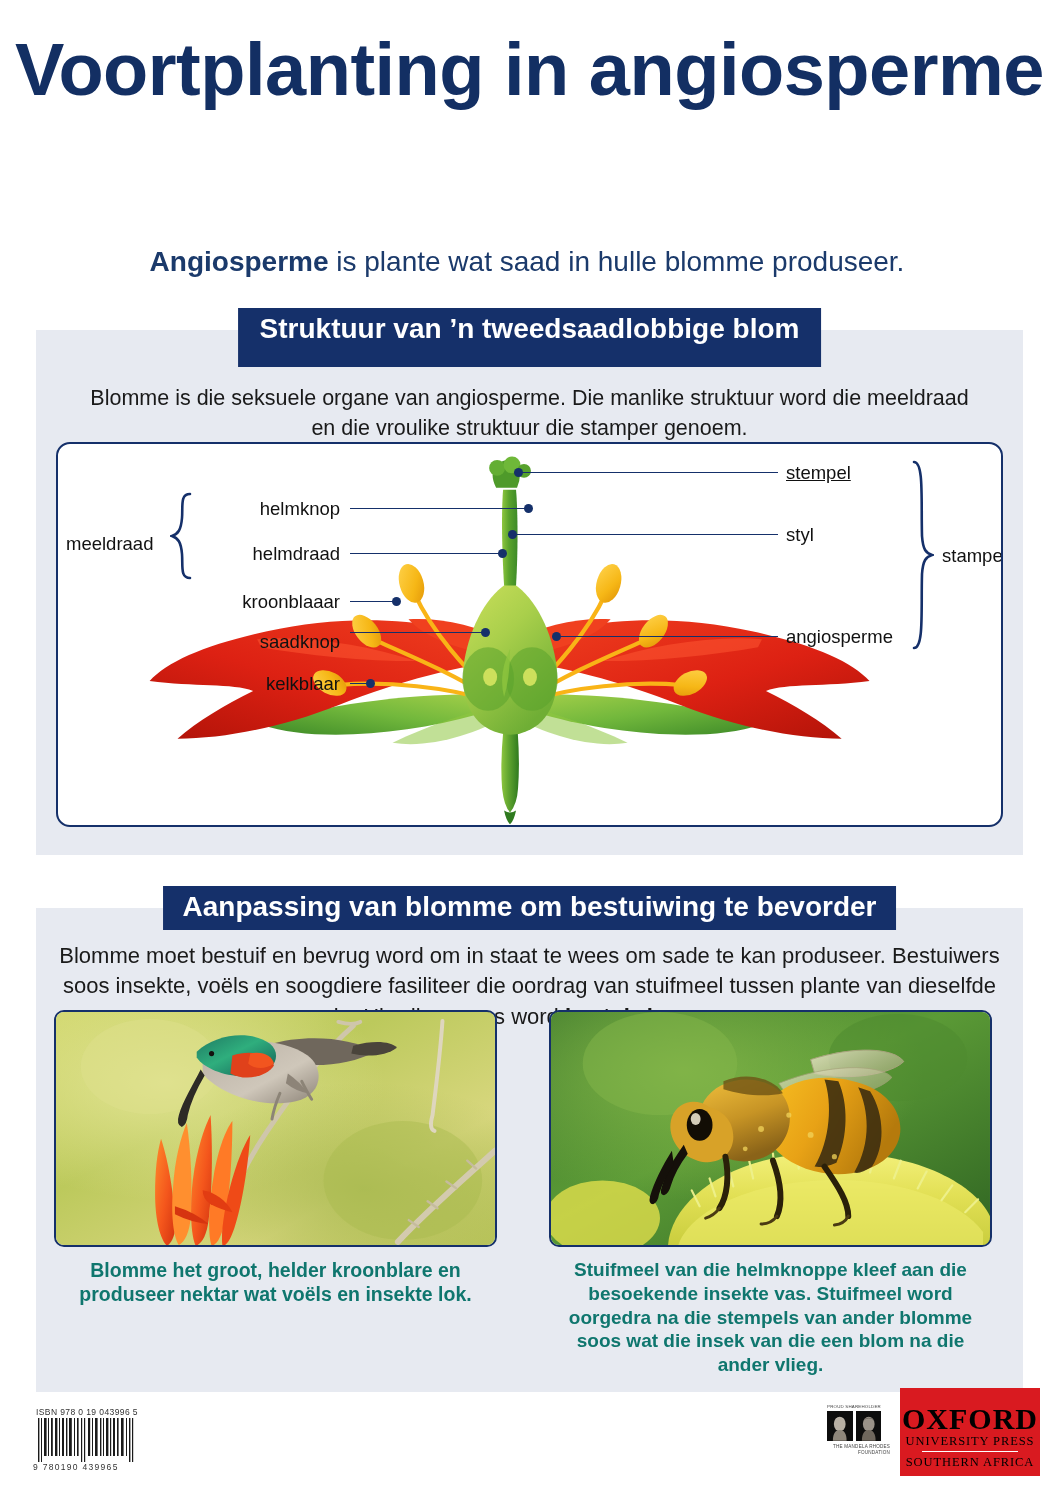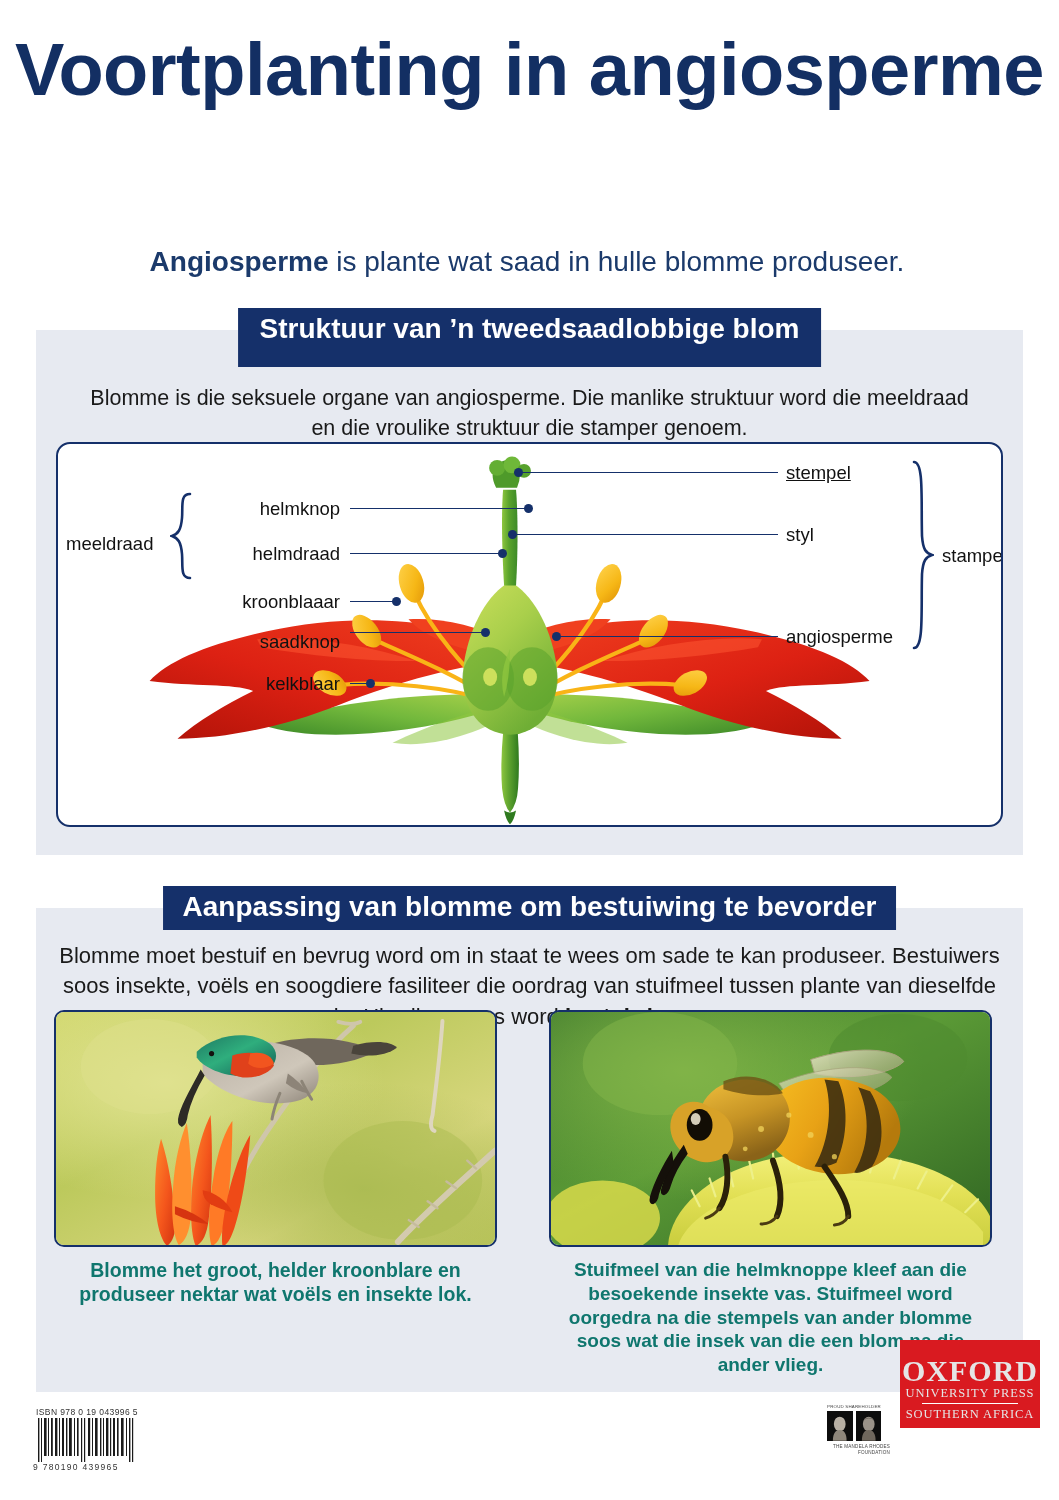--- a/index.html
+++ b/index.html
@@ -123,23 +123,23 @@
     font-size: 4.4px; text-align: center; color: #444; letter-spacing: 0.2px;
   }
   .mrf-pics { position: absolute; top: 7px; left: 9px; width: 54px; height: 30px; display: flex; gap: 3px; }
   .mrf-pic { flex: 1; background: #111; position: relative; overflow: hidden; }
   .mrf-bottom {
     position: absolute; top: 40px; left: 0; width: 72px;
     font-size: 4.6px; text-align: right; color: #444; line-height: 1.35; letter-spacing: 0.2px;
   }
 
   .oup-logo {
-    position: absolute; left: 900px; top: 1340px;
+    position: absolute; left: 900px; top: 1388px;
     width: 140px; height: 88px; background: #d91a20;
-    color: #e5e5e5; text-align: center;
+    color: #000000; text-align: center;
   }
   .oup-1 { position: absolute; top: 14px; left: 0; width: 140px; font-family: "Liberation Serif", serif; font-size: 30px; font-weight: bold; letter-spacing: 1px; }
   .oup-2 { position: absolute; top: 46px; left: 0; width: 140px; font-family: "Liberation Serif", serif; font-size: 12.5px; letter-spacing: 0.9px; }
   .oup-rule { position: absolute; top: 63px; left: 22px; width: 96px; height: 1px; background: #fff; }
   .oup-3 { position: absolute; top: 67px; left: 0; width: 140px; font-family: "Liberation Serif", serif; font-size: 12.5px; letter-spacing: 0.9px; }
 </style>
 </head>
 <body>
 
 <div class="page">

